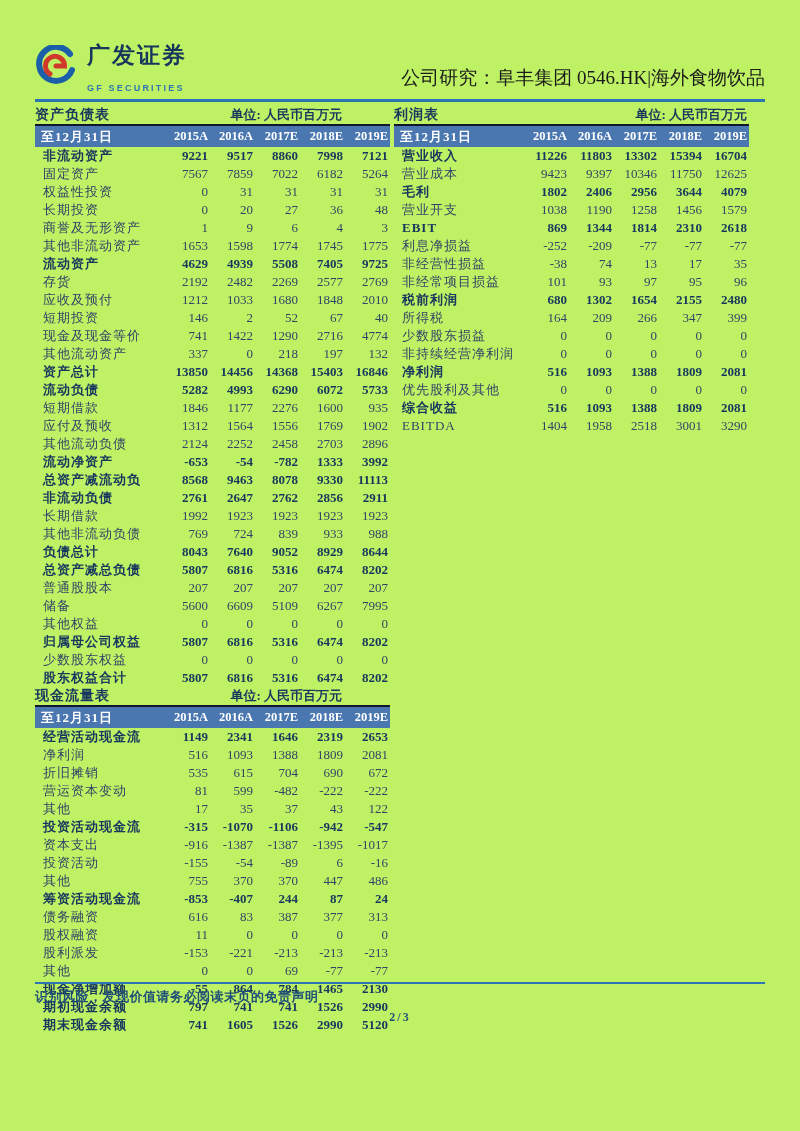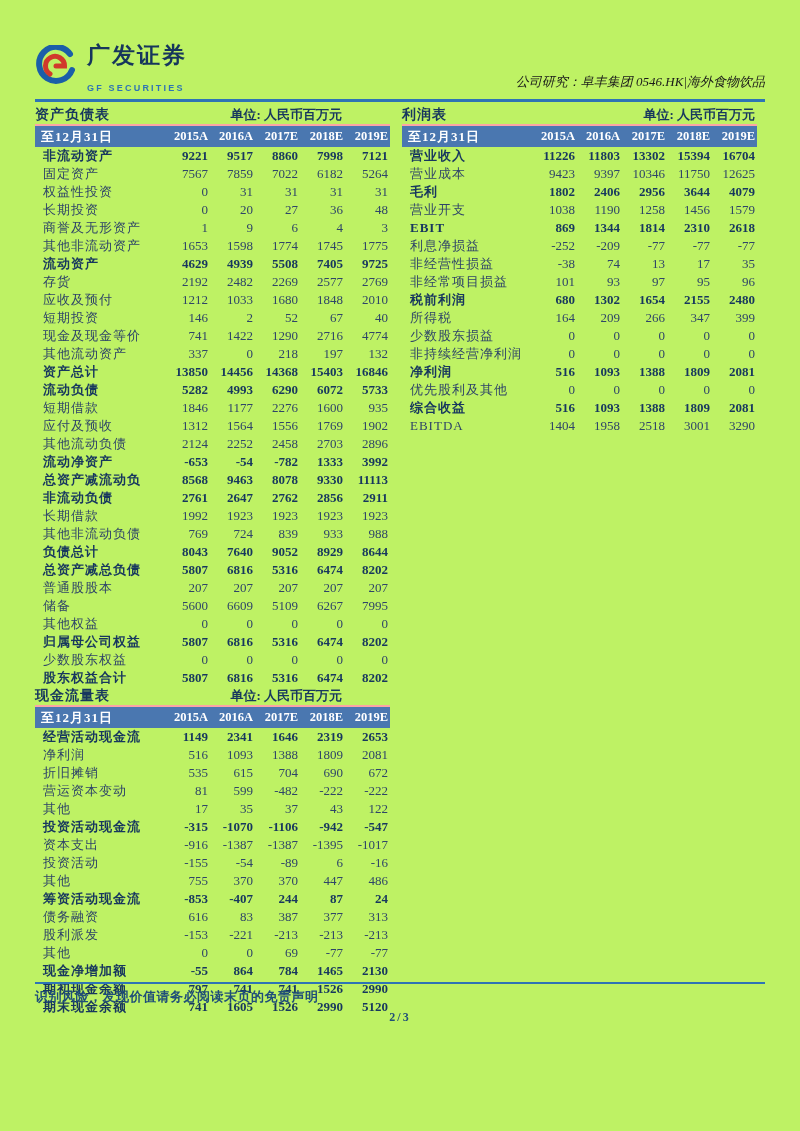--- a/index.html
+++ b/index.html
@@ -6,39 +6,39 @@
   body{width:800px;height:1131px;font-family:"Liberation Serif","DejaVu Serif",serif;color:#2f4568;}
   .page{position:relative;width:800px;height:1131px;background:#bef264;overflow:hidden;}
 
   
   .hdr{margin:44px 35px 0 35px;display:flex;justify-content:space-between;align-items:flex-end;
        padding-bottom:6px;border-bottom:3px solid #2e74b5;}
   .brand{display:flex;align-items:center;gap:8px;}
   .brand-text{display:flex;flex-direction:column;line-height:1;}
   .brand-cn{font-size:23px;font-weight:bold;color:#16365c;letter-spacing:2px;font-family:"Liberation Sans",sans-serif;}
   .brand-en{font-size:9px;font-weight:bold;color:#2e74b5;letter-spacing:2.2px;margin-top:17px;font-family:"Liberation Sans",sans-serif;}
-  .report-meta{font-size:13px;color:#1a1a1a;font-weight:500;padding-bottom:2px;font-style:italic;}
+  .report-meta{font-size:19px;color:#1a1a1a;font-weight:500;padding-bottom:2px;}
 
   
-  .columns{margin:4px 35px 0 35px;display:flex;gap:12px;}
+  .columns{margin:4px 35px 0 35px;display:flex;gap:4px;}
   .col{width:355px;flex:0 0 355px;}
 
   .tbl-title{display:flex;justify-content:space-between;align-items:baseline;height:18px;line-height:18px;}
   .tbl-title .t{font-size:14px;font-weight:bold;color:#17375e;letter-spacing:1px;}
   .tbl-title .unit{font-size:13px;font-weight:bold;color:#17375e;}
   .pad-unit{padding-right:48px;}
   .pad-unit-sm{padding-right:2px;}
   .cf-gap{margin-top:0;}
 
   
   table{border-collapse:collapse;table-layout:fixed;width:355px;}
   col.lblcol{width:130px;}
   col.valcol{width:45px;}
   thead th{background:#4a77b0;color:#ffffff;font-size:12.5px;font-weight:bold;height:21px;
-           border-top:2px solid #fca5a5;padding:0 2px 0 0;text-align:right;font-family:"Liberation Serif",serif;}
+           border-top:2px solid #0f172a;padding:0 2px 0 0;text-align:right;font-family:"Liberation Serif",serif;}
   thead th.lbl{text-align:left;padding-left:6px;letter-spacing:1px;font-size:13px;}
   tbody td{height:18px;line-height:18px;font-size:13px;text-align:right;padding:0 2px 0 0;color:#2f4568;white-space:nowrap;}
   tbody td.lbl{text-align:left;padding-left:8px;letter-spacing:1px;overflow:hidden;}
   tbody tr.bold td{font-weight:bold;color:#17375e;}
 
   
   .foot{position:absolute;left:35px;right:35px;top:982px;border-top:2px solid #2e74b5;}
   .disclaimer{font-size:13px;font-weight:600;color:#1f4e79;padding-top:4px;letter-spacing:0.5px;}
   .pageno{text-align:center;font-size:12px;font-weight:bold;color:#1f4e79;margin-top:4px;letter-spacing:2px;}
 </style>
@@ -438,20 +438,28 @@
             </tr>
             <tr>
               <td class="lbl">债务融资</td>
               <td>616</td>
               <td>83</td>
               <td>387</td>
               <td>377</td>
               <td>313</td>
             </tr>
             <tr>
+              <td class="lbl">股权融资</td>
+              <td>11</td>
+              <td>0</td>
+              <td>0</td>
+              <td>0</td>
+              <td>0</td>
+            </tr>
+            <tr>
               <td class="lbl">股利派发</td>
               <td>-153</td>
               <td>-221</td>
               <td>-213</td>
               <td>-213</td>
               <td>-213</td>
             </tr>
             <tr>
               <td class="lbl">其他</td>
               <td>0</td>

